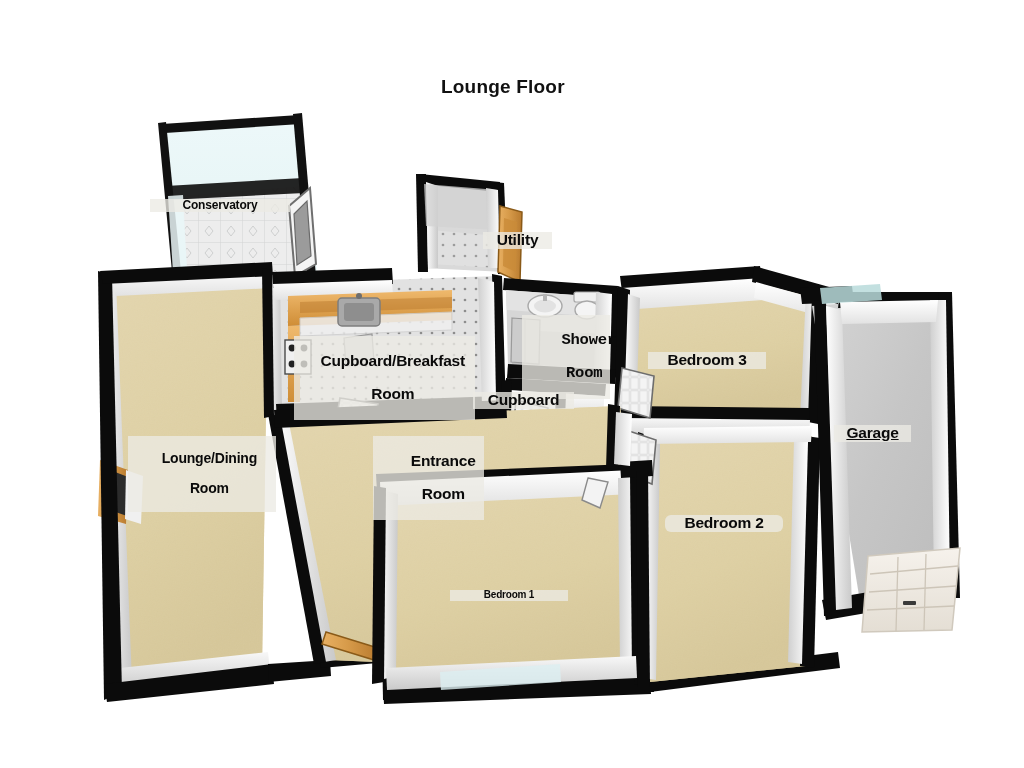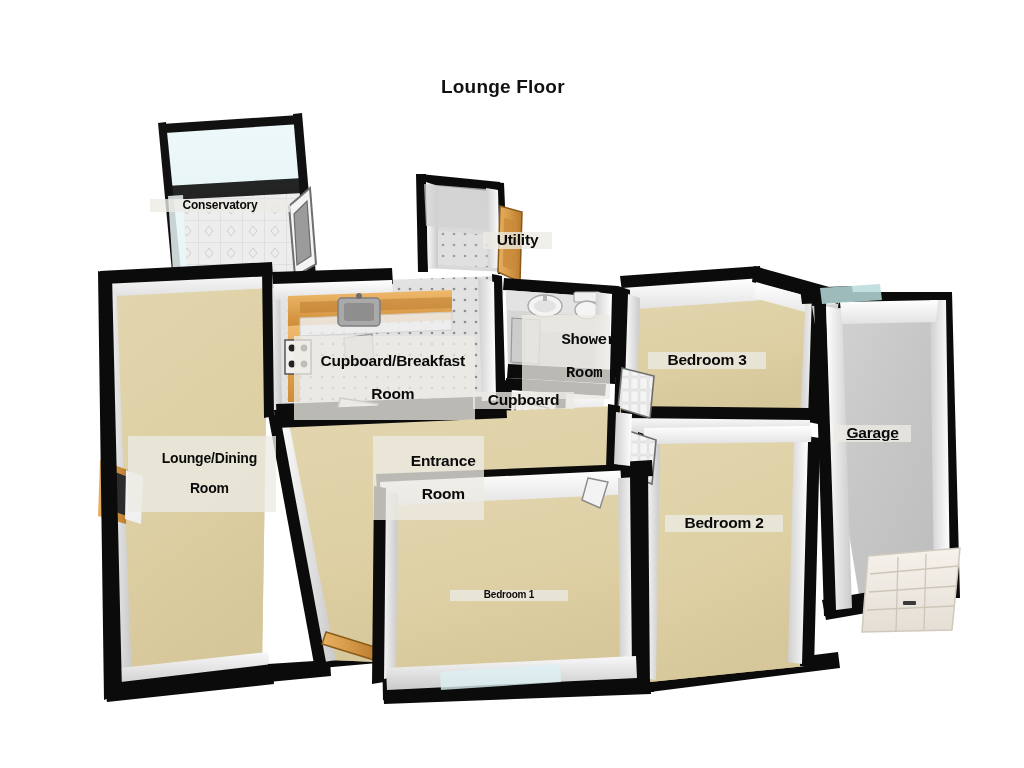--- a/index.html
+++ b/index.html
@@ -426,17 +426,17 @@
   <div class="room-label" style="left:128px; top:436px; width:142px; font-size:14px;">
     <span>Lounge/Dining</span><br>
     <span>Room</span>
   </div>
 
   <div class="room-label" style="left:373px; top:436px; width:92px; font-size:15.5px;padding-left:16px;">
     <span>Entrance</span><br>
     <span>Room</span>
   </div>
 
-  <div class="room-label" style="left:665px; top:515px; width:112px; font-size:15.5px;">Bedroom 2</div>
+  <div class="room-label" style="left:665px; top:515px; width:112px; font-size:15.5px;border-radius:6px;">Bedroom 2</div>
 
   <div class="room-label" style="left:450px; top:590px; width:112px; font-size:10px;">Bedroom 1</div>
 
 </div>
 
 </body></html>

